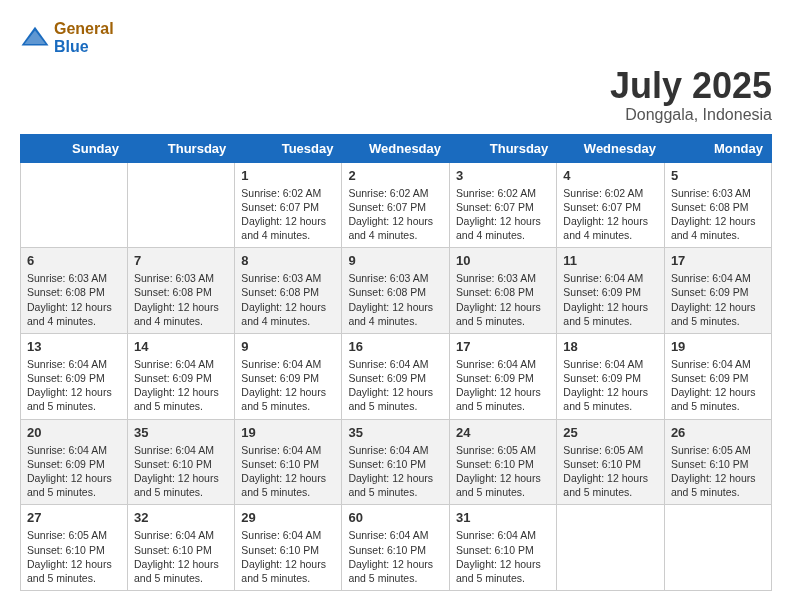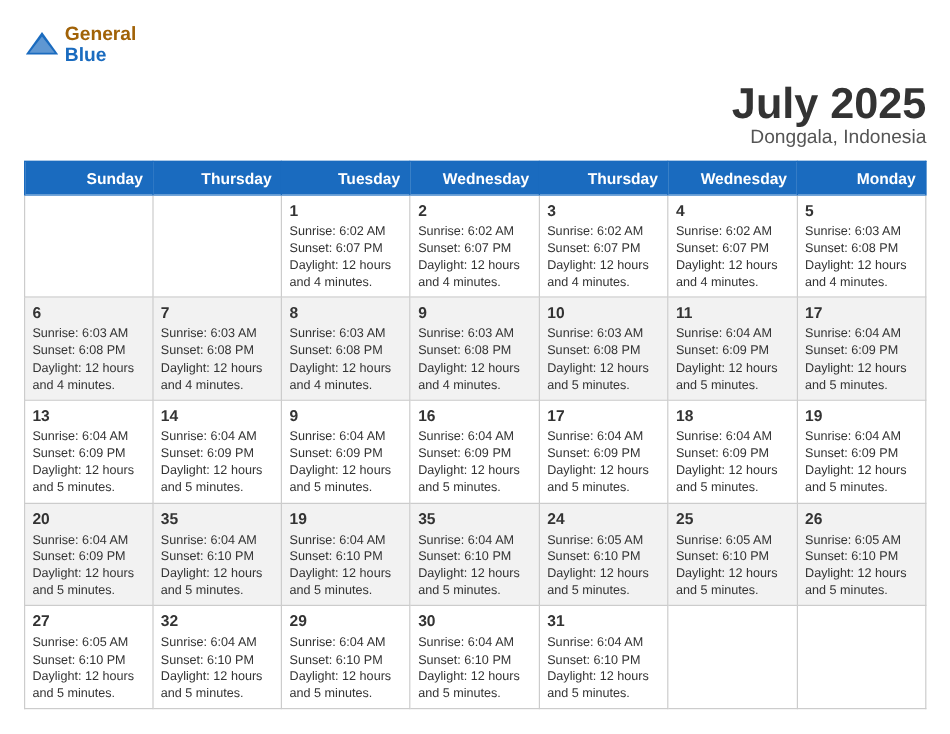--- a/index.html
+++ b/index.html
@@ -339,21 +339,21 @@
 and 5 minutes.</div>
         </td>
         <td>
           <span class="day-number">29</span>
           <div class="day-info" style="white-space: pre-line;">Sunrise: 6:04 AM
 Sunset: 6:10 PM
 Daylight: 12 hours
 and 5 minutes.</div>
         </td>
         <td>
-          <span class="day-number">30</span>
+          <span class="day-number">60</span>
           <div class="day-info" style="white-space: pre-line;">Sunrise: 6:04 AM
 Sunset: 6:10 PM
 Daylight: 12 hours
 and 5 minutes.</div>
         </td>
         <td>
           <span class="day-number">31</span>
           <div class="day-info" style="white-space: pre-line;">Sunrise: 6:04 AM
 Sunset: 6:10 PM
 Daylight: 12 hours

